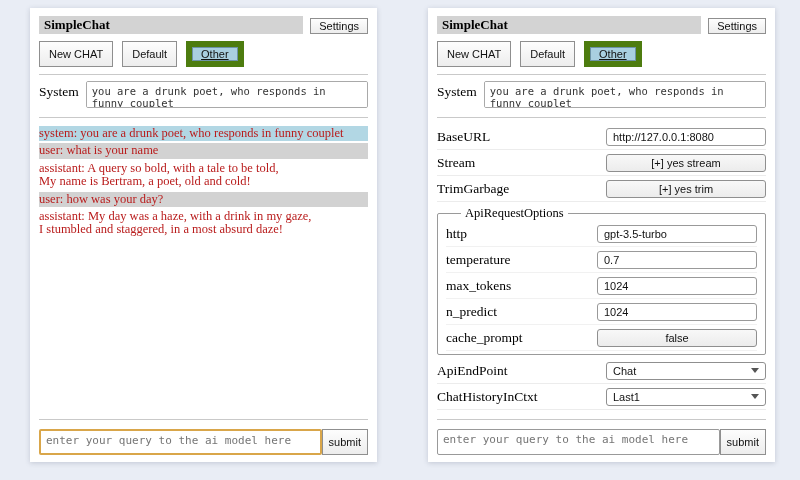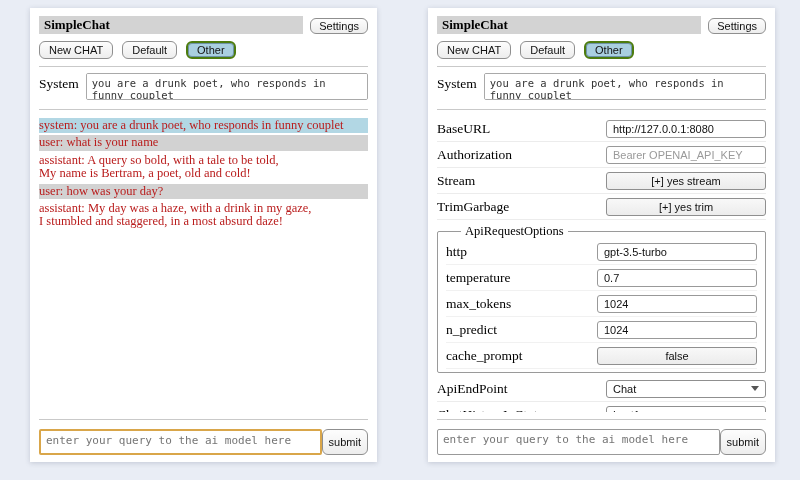--- a/index.html
+++ b/index.html
@@ -19,29 +19,30 @@
 
   
   .header{display:flex;gap:7px;align-items:flex-end;}
   .titlebar{
     flex:1;background:#d3d3d3;font-weight:bold;font-size:13px;
     padding:1px 5px;color:#000;display:flex;align-items:center;
   }
   .btn{
     font-family:"Liberation Sans", sans-serif;font-size:11px;color:#111;
     background:linear-gradient(#fdfdfd,#ededed);
-    border:1px solid #8f8f8f;border-radius:6px;padding:1px 8px;cursor:pointer;
+    border:1px solid #8f8f8f;border-radius:0;padding:1px 8px;cursor:pointer;
     white-space:nowrap;
   }
   
   .sessions{display:flex;gap:9px;margin-top:7px;}
   .session-btn{padding:1px 9px;}
   .session-btn.active{
-    background:#a9cfe0;border:2px solid #4d7c0f;
+    background:#a9cfe0;border:6px solid #4d7c0f;
     box-shadow:0 0 0 1px #6d93a7 inset;
+    text-decoration:underline;
   }
   hr{border:none;border-top:1px solid #c9c9c9;margin:7px 0 5px;width:100%;}
 
   
   .system-row{display:flex;gap:7px;align-items:flex-start;font-size:13.5px;padding:1px 0 2px;}
   .system-row .lbl{padding-top:3px;}
   textarea{
     resize:none;font-family:"DejaVu Sans Mono", monospace;font-size:10.5px;
     color:#333;border:1px solid #a9a9a9;border-radius:2px;padding:3px 5px;
     box-sizing:border-box;outline:none;background:#fff;
@@ -156,24 +157,20 @@
 
   <hr>
 
   <div class="settings">
 
     <div class="setting-row">
       <span>BaseURL</span>
       <input class="ctrl" type="text" value="http://127.0.0.1:8080" style="">
     </div>
 
-    <div class="setting-row">
-      <span>Authorization</span>
-      <input class="ctrl" type="text" placeholder="Bearer OPENAI_API_KEY" style="">
-    </div>
 
     <div class="setting-row">
       <span>Stream</span>
       <button class="ctrl">[+] yes stream</button>
     </div>
 
     <div class="setting-row">
       <span>TrimGarbage</span>
       <button class="ctrl">[+] yes trim</button>
     </div>

